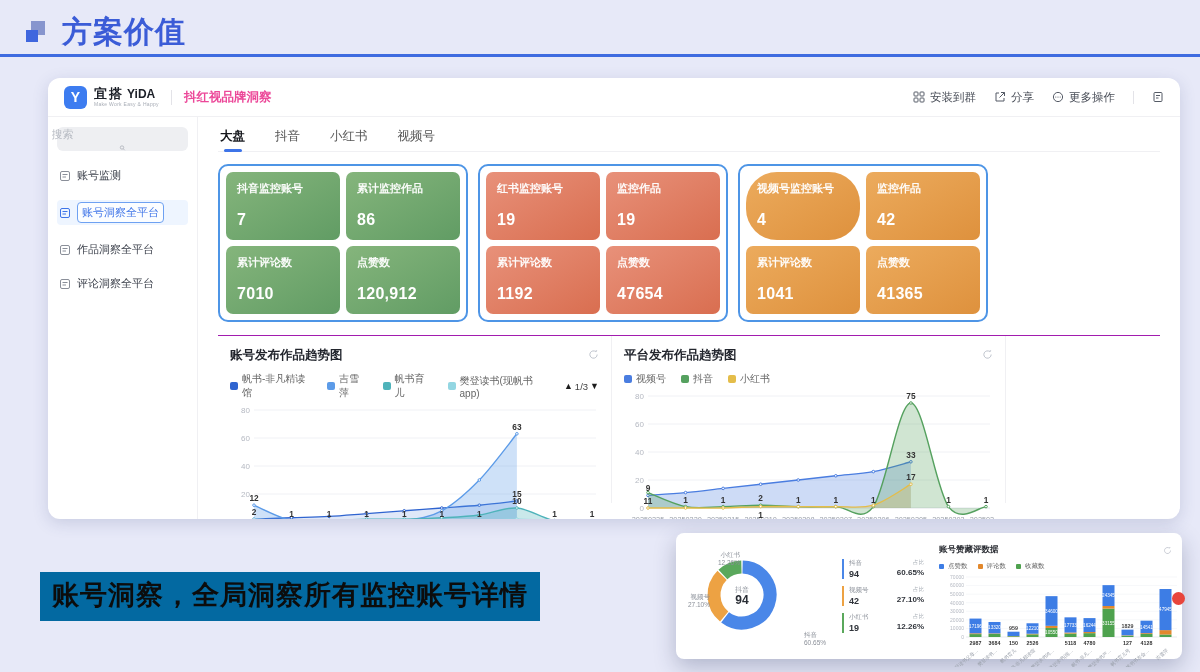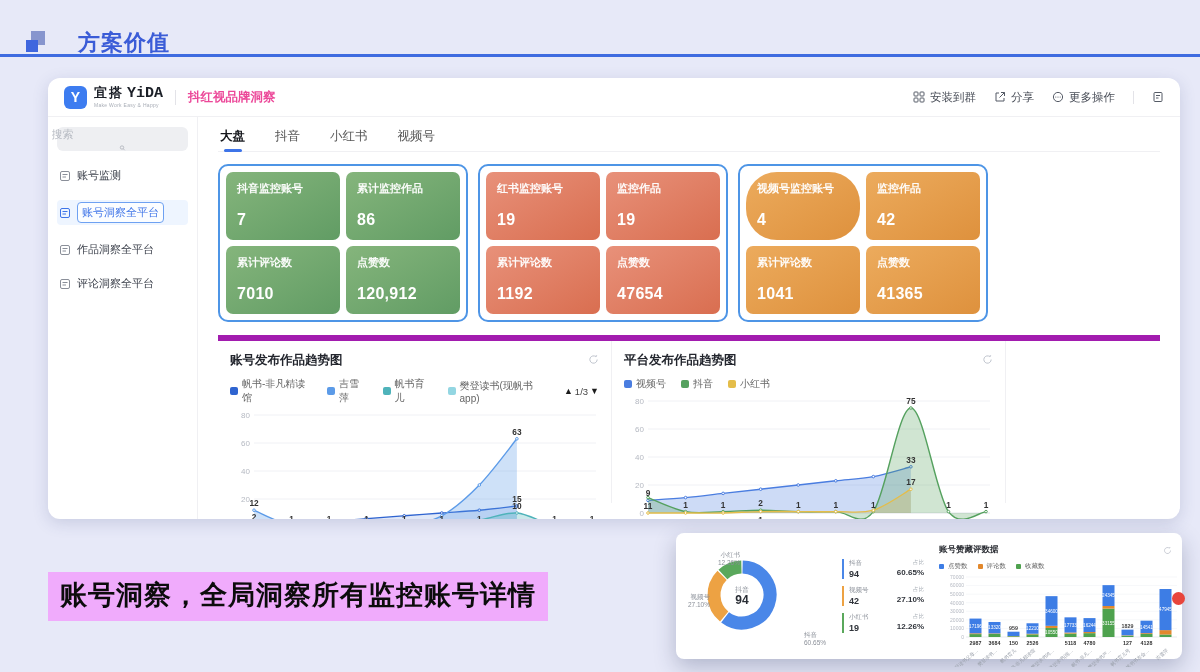--- a/index.html
+++ b/index.html
@@ -3,33 +3,33 @@
 <meta charset="utf-8">
 <style>
   html,body{margin:0;padding:0;}
   .page{width:1200px;height:672px;position:relative;background:#e7e9f8;font-family:"Liberation Sans",sans-serif;overflow:hidden;}
 
   
   .page-header{position:absolute;left:26px;top:12px;display:flex;align-items:center;gap:12px;}
   .sq-icon{position:relative;width:24px;height:24px;}
   .sq-back{position:absolute;left:5px;top:0;width:14px;height:14px;background:#8795ce;}
   .sq-front{position:absolute;left:0;top:9px;width:12px;height:12px;background:#3f66de;}
-  .page-title{margin:16px;font-size:22px;color:#3b5cd7;font-weight:bold;letter-spacing:1px;font-family:Liberation Mono, monospace;}
+  .page-title{margin:0;font-size:30px;color:#3b5cd7;font-weight:bold;letter-spacing:1px;font-family:Liberation Mono, monospace;}
   .blue-rule{position:absolute;left:0;top:54px;width:1200px;height:3px;background:#3f6be0;}
 
   
   .dashboard{position:absolute;left:48px;top:78px;width:1132px;height:441px;background:#fff;border-radius:12px;
     box-shadow:0 4px 16px rgba(60,70,130,.18);display:flex;flex-direction:column;overflow:hidden;}
   .dash-header{height:38px;flex:none;display:flex;align-items:center;padding:0 16px;border-bottom:1px solid #f0f0f3;}
   .logo-mark{width:23px;height:23px;border-radius:6px;background:#3d7cf0;color:#fff;display:flex;align-items:center;justify-content:center;
     font-weight:bold;font-size:14px;flex:none;}
   .logo-text{margin-left:7px;line-height:1;}
   .logo-row{display:flex;align-items:baseline;gap:3px;}
   .logo-cn{font-size:13px;font-weight:bold;color:#1b1f27;letter-spacing:2px;}
-  .logo-en{font-size:15px;font-weight:bold;color:#1b1f27;font-family:Liberation Mono, monospace;}
+  .logo-en{font-size:12px;font-weight:bold;color:#1b1f27;}
   .logo-tag{font-size:5px;color:#a8adb6;margin-top:2px;letter-spacing:.3px;}
   .vdiv{width:1px;height:15px;background:#e3e3e8;margin:0 12px;}
   .app-title{font-size:12.5px;font-weight:bold;color:#ec4899;}
   .header-actions{margin-left:auto;display:flex;align-items:center;gap:18px;font-size:11.5px;color:#4a4f59;}
   .action{display:flex;align-items:center;gap:5px;cursor:pointer;}
   .action svg,.hdr-extra svg{display:block;}
   .hdr-sep{width:1px;height:13px;background:#e3e3e8;}
 
   .dash-body{flex:1;display:flex;min-height:0;}
 
@@ -51,21 +51,21 @@
   .tab.active{color:#16181d;font-weight:bold;}
   .tab.active::after{content:"";position:absolute;left:50%;transform:translateX(-50%);bottom:-7px;width:18px;height:3px;border-radius:2px;background:#3e74e8;}
 
   .stats-row{display:flex;gap:10px;margin-top:12px;}
   .stat-group{width:250px;box-sizing:border-box;flex:none;border:2px solid #4e95e6;border-radius:10px;padding:6px;
     display:grid;grid-template-columns:1fr 1fr;gap:6px;}
   .stat-card{height:68px;box-sizing:border-box;border-radius:7px;padding:9px 11px;color:#fff;}
   .stat-label{font-size:11px;font-weight:bold;opacity:.96;}
   .stat-value{font-size:16px;font-weight:bold;margin-top:15px;letter-spacing:.3px;}
 
-  .charts-row{display:flex;margin-top:13px;border-top:6px solid #a21caf;flex:1;min-height:0;}
+  .charts-row{display:flex;margin-top:13px;border-top:1px solid #a21caf;flex:1;min-height:0;}
   .chart-panel{width:394px;box-sizing:border-box;flex:none;padding:10px 12px 0;border-right:1px solid #f0f0f3;}
   .chart-title-row{display:flex;justify-content:space-between;align-items:center;}
   .chart-title{font-size:12.5px;font-weight:bold;color:#23262e;}
   .legend-row{display:flex;align-items:center;gap:15px;margin-top:8px;font-size:10px;color:#666;}
   .legend-item{display:flex;align-items:center;gap:4px;cursor:pointer;}
   .legend-swatch{width:8px;height:8px;border-radius:2px;flex:none;}
   .pager{margin-left:auto;display:flex;align-items:center;gap:2px;color:#1c1c1c;font-size:9px;}
   .pager .num{font-size:9.5px;color:#444;}
   .pager span{cursor:pointer;}
 
@@ -82,21 +82,21 @@
   .out-2{left:30px;top:18px;text-align:right;width:34px;}
   .ov-legend{position:absolute;left:166px;top:26px;width:82px;}
   .ov-lrow{display:flex;justify-content:space-between;border-left:2px solid #ccc;padding-left:5px;margin-bottom:7px;}
   .ov-lname{font-size:6.5px;color:#8a8f98;}
   .ov-lvalue{font-size:9px;font-weight:bold;color:#2f333a;margin-top:1px;}
   .ov-lratio{font-size:5.5px;color:#aab0b8;text-align:right;}
   .ov-lpct{font-size:8px;font-weight:bold;color:#2f333a;text-align:right;margin-top:2px;}
   .ov-bar-legend{display:flex;gap:10px;margin-top:3px;font-size:6.5px;color:#666;align-items:center;}
   .ov-bar-legend .legend-swatch{width:5px;height:5px;border-radius:1px;}
 
-  .headline{position:absolute;left:48px;top:572px;background:#f0abfc;color:#0c0c0c;font-size:27px;font-weight:bold;
+  .headline{position:absolute;left:40px;top:572px;background:#0369a1;color:#0c0c0c;font-size:27px;font-weight:bold;
     padding:5px 12px 8px;letter-spacing:1px;white-space:nowrap;}
   .red-dot{position:absolute;left:1172px;top:592px;width:13px;height:13px;border-radius:50%;background:#e8453c;}
 </style>
 </head>
 <body>
 
 <div class="page">
 
   <div class="page-header">
     <span class="sq-icon">

